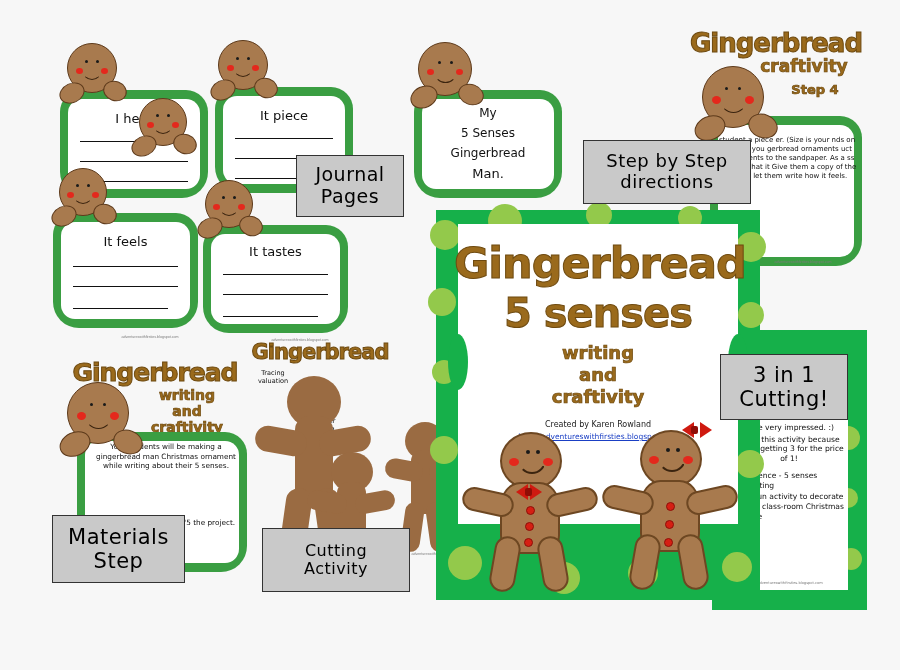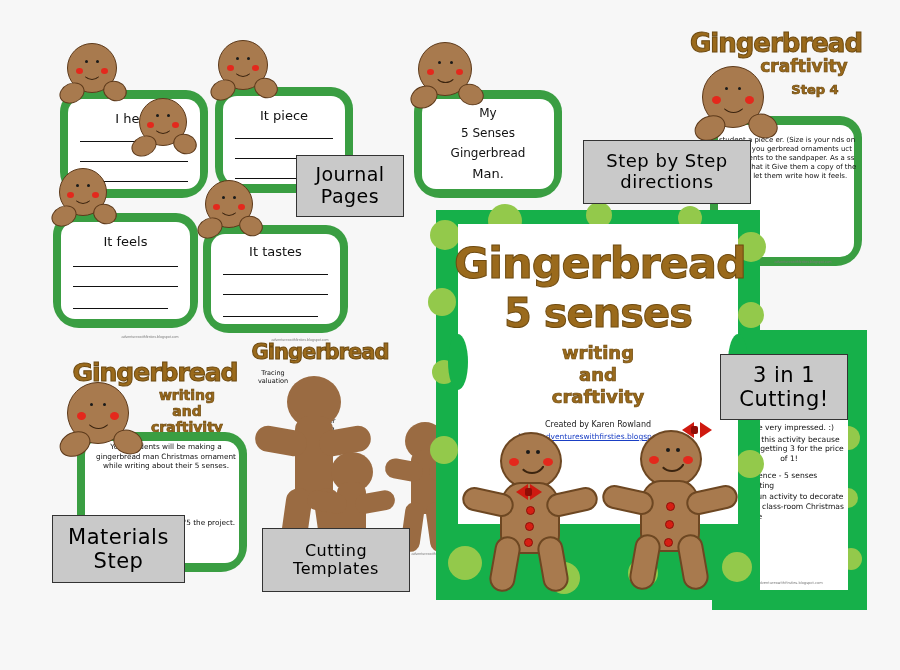--- a/index.html
+++ b/index.html
@@ -510,16 +510,16 @@
     <span>Cutting!</span>
   </div>
 
   <div class="callout" style="left:52px;top:515px;width:133px;height:68px;font-size:21px;">
     <span>Materials</span>
     <span>Step</span>
   </div>
 
   <div class="callout" style="left:262px;top:528px;width:148px;height:64px;font-size:16px;">
     <span>Cutting</span>
-    <span>Templates</span>
+    <span>Activity</span>
   </div>
 
 </div>
 
 </body></html>

